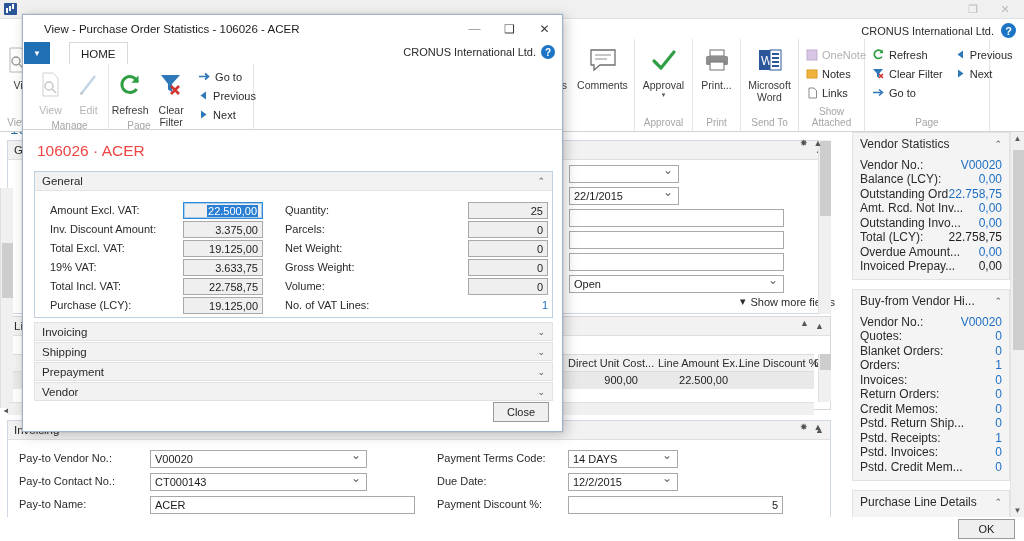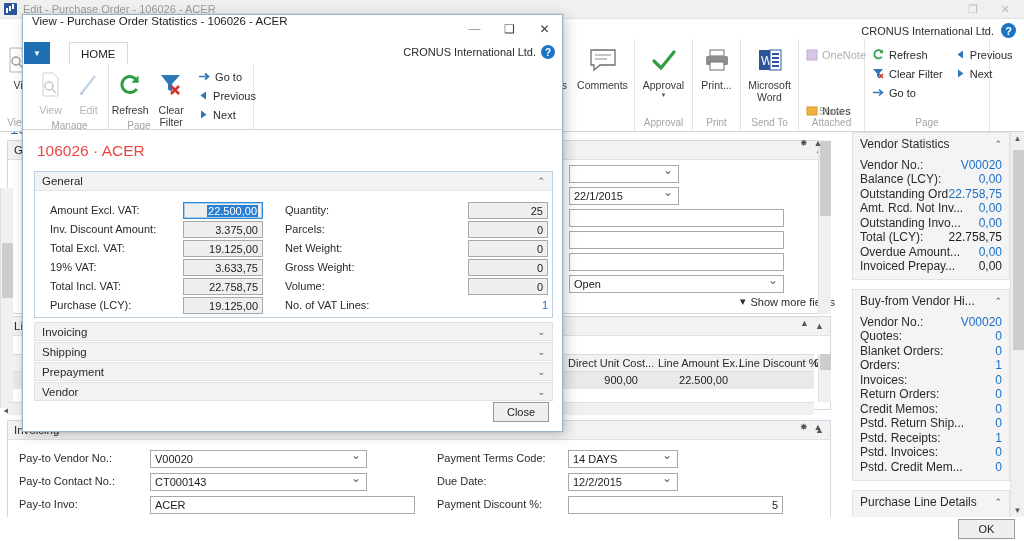--- a/index.html
+++ b/index.html
@@ -139,22 +139,22 @@
     display:flex; align-items:center; justify-content:center;
   }
 
   
   #dialog{
     position:absolute; left:22px; top:14px; width:541px; height:418px;
     background:#ffffff; border:1px solid #9fb3c8;
     box-shadow:0 0 0 1px rgba(0,0,0,.05), 3px 3px 12px rgba(0,0,0,.22);
   }
   .dlg-titlebar{
-    height:27px; background:#ffffff; display:flex; 
-    padding-left:9px; position:relative;
+    height:27px; background:#ffffff; display:flex; align-items:center;
+    padding-left:9px; position:relative;margin-left:12px;
   }
   .dlg-title{ font-size:11.5px; color:#1c1c1c; white-space:nowrap; }
   .dlg-winbtns{ position:absolute; right:0; top:0; height:27px; display:flex; }
   .dlg-winbtn{
     width:35px; height:27px; display:flex; align-items:center; justify-content:center;
     color:#3d3d3d; font-size:12px;
   }
   .dlg-ribbon{ height:88px; position:relative; border-bottom:1px solid #d4d4d4; background:#fff; }
   .dlg-tabbar{ height:22px; display:flex; align-items:stretch; position:relative; }
   .dlg-appbtn{
@@ -213,21 +213,20 @@
   }
   svg{ display:block; }
 </style>
 </head>
 <body>
 
 <div id="bg-window">
 
   <div class="bg-titlebar">
     <div class="bg-title-icon"></div>
-    <div class="bg-title-text">Edit - Purchase Order - 106026 - ACER</div>
     <div class="bg-winbtns">
       <div class="bg-winbtn">❐</div>
       <div class="bg-winbtn">✕</div>
     </div>
   </div>
 
   <div class="bg-ribbon">
     <div class="bg-company">CRONUS International Ltd.</div>
     <div class="bg-help">?</div>
 
@@ -308,21 +307,21 @@
                   <rect x="15" y="17" width="7" height="2"></rect>
                 </g>
               </svg>
           </div>
           <div>Microsoft Word</div>
         </div>
         <div class="rgroup-label">Send To</div>
       </div>
 
       <div class="rgroup" style="left:799px;width:66px;align-items:flex-start;">
-        <div class="rcol" style="padding-left:4px;gap:37px;">
+        <div class="rcol" style="padding-left:4px;">
           <div class="rsmall dim">
             <span>
                 <svg width="12" height="12" viewBox="0 0 12 12">
                   <rect x="1" y="1" width="10" height="10" fill="#d9c6e6" stroke="#c0aed0"></rect>
                 </svg>
               </span>
             <span>OneNote</span>
           </div>
           <div class="rsmall">
             <span>
@@ -463,21 +462,21 @@
     <div class="fld-label" style="left:19px;top:320px;">Pay-to Vendor No.:</div>
     <div class="fld-box combo" style="left:150px;top:318px;width:217px;">
         <span>V00020</span>
       </div>
 
     <div class="fld-label" style="left:19px;top:343px;">Pay-to Contact No.:</div>
     <div class="fld-box combo" style="left:150px;top:341px;width:217px;">
         <span>CT000143</span>
       </div>
 
-    <div class="fld-label" style="left:19px;top:366px;">Pay-to Invo:</div>
+    <div class="fld-label" style="left:19px;top:366px;">Pay-to Name:</div>
     <div class="fld-box" style="left:150px;top:364px;width:265px;">
         <span>ACER</span>
       </div>
 
     <div class="fld-label" style="left:437px;top:320px;">Payment Terms Code:</div>
     <div class="fld-box combo" style="left:568px;top:318px;width:110px;">
         <span>14 DAYS</span>
       </div>
 
     <div class="fld-label" style="left:437px;top:343px;">Due Date:</div>

